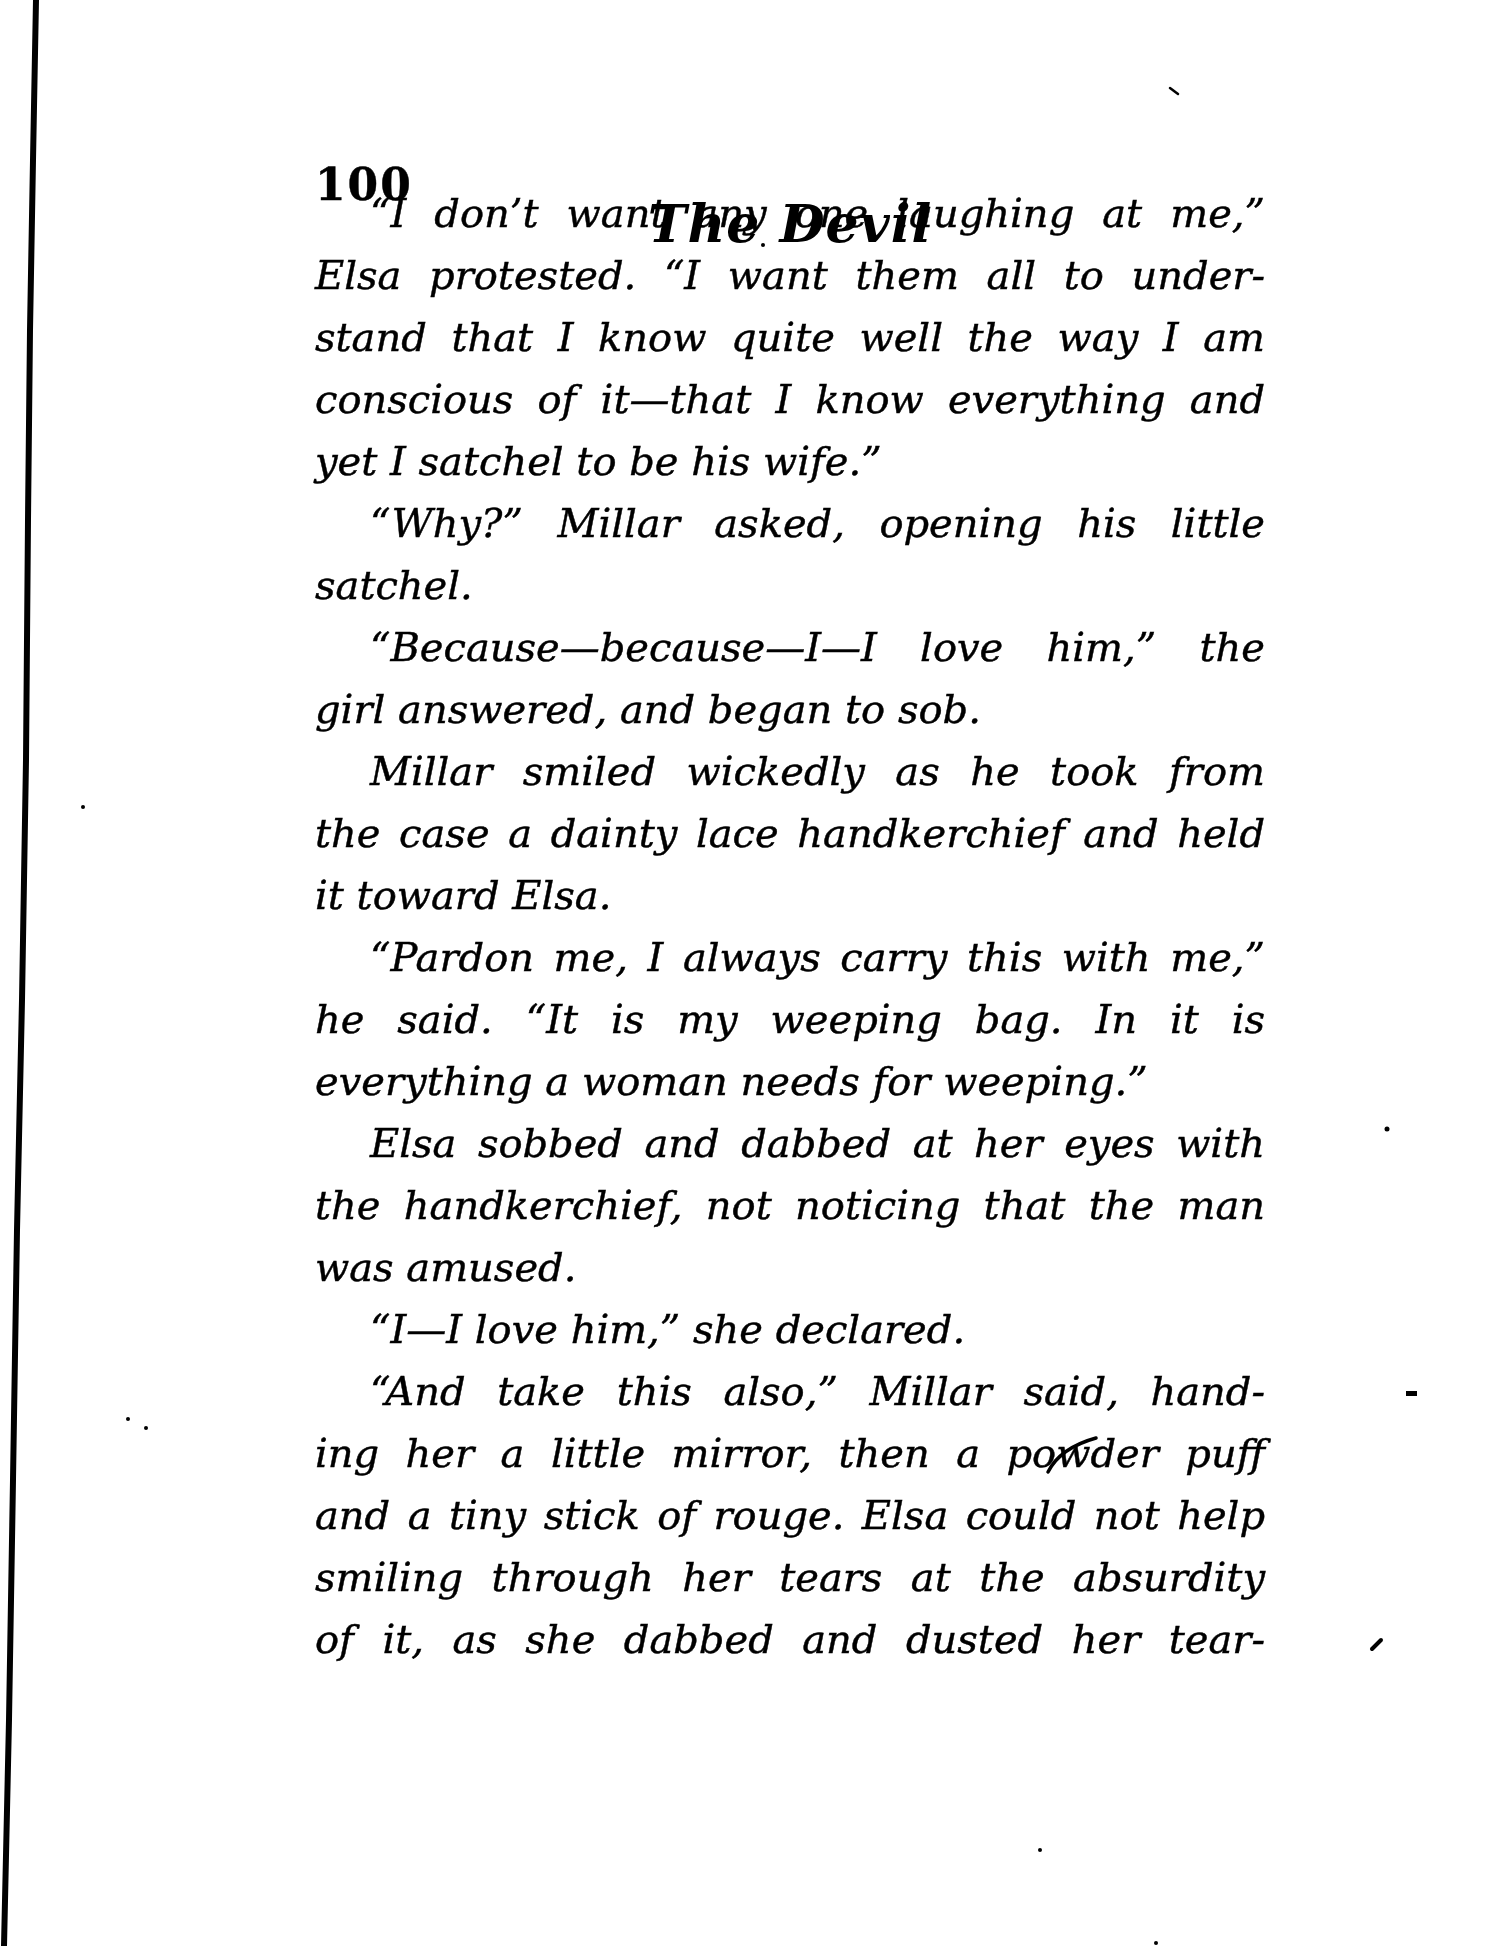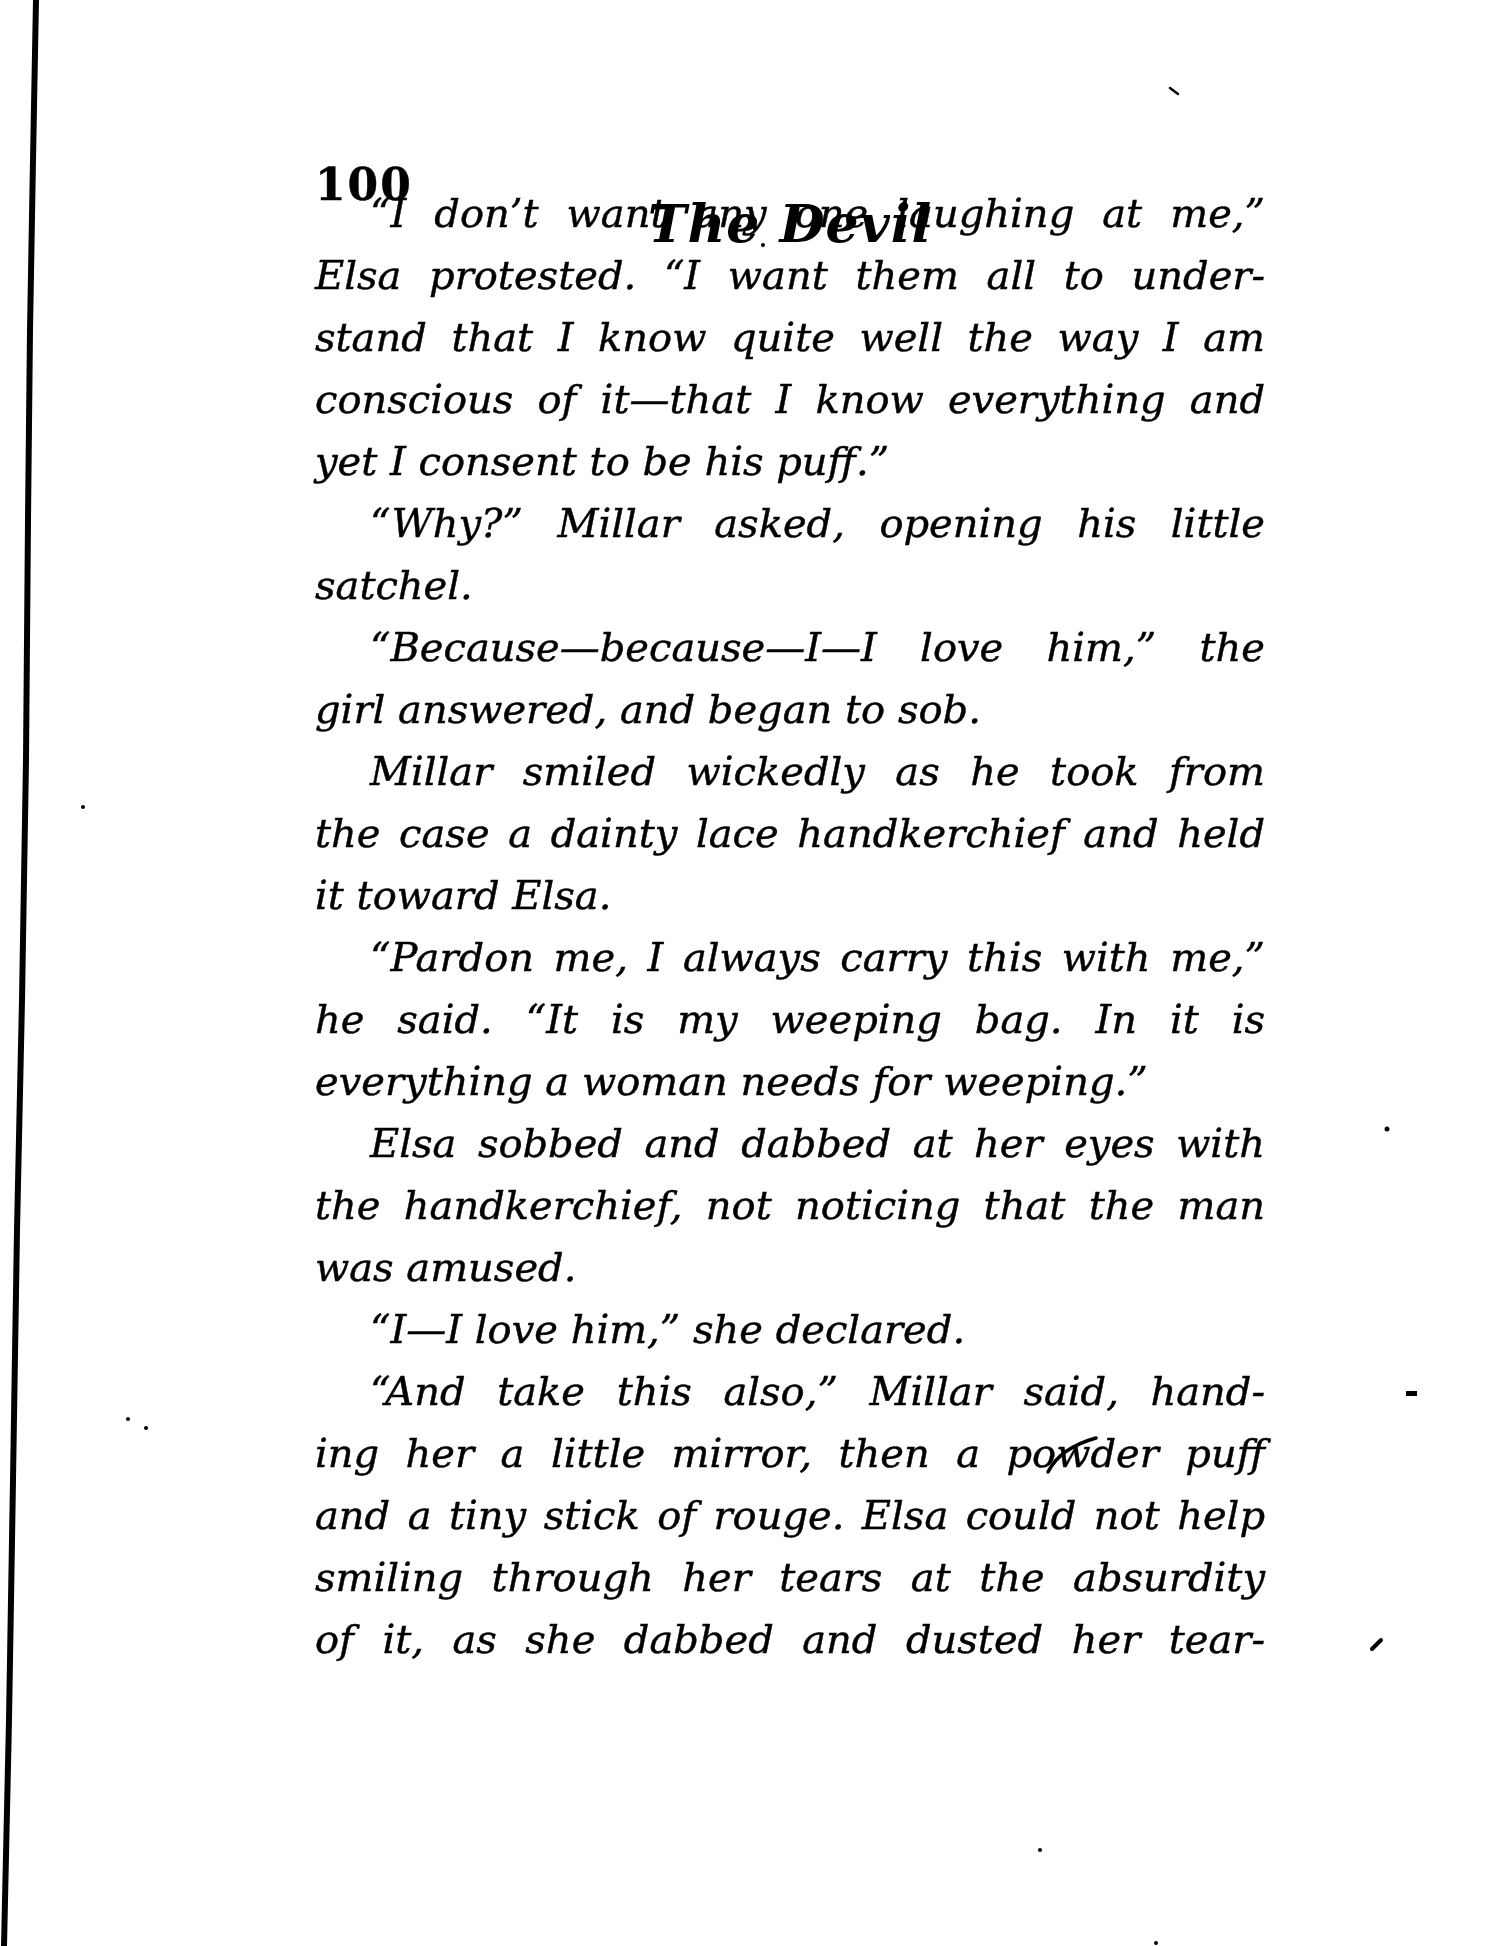--- a/index.html
+++ b/index.html
@@ -69,21 +69,21 @@
 
   <div class="page-number">100</div>
 
   <div class="running-title">The Devil</div>
 
   <div class="text-block">
       <div class="line indent">“I don’t want any one laughing at me,”</div>
       <div class="line">Elsa protested.  “I want them all to under-</div>
       <div class="line">stand that I know quite well the way I am</div>
       <div class="line">conscious of it—that I know everything and</div>
-      <div class="line endline">yet I consent to be his puff.”</div>
+      <div class="line endline">yet I satchel to be his wife.”</div>
       <div class="line indent">“Why?” Millar asked, opening his little</div>
       <div class="line endline">satchel.</div>
       <div class="line indent">“Because—because—I—I love him,” the</div>
       <div class="line endline">girl answered, and began to sob.</div>
       <div class="line indent">Millar smiled wickedly as he took from</div>
       <div class="line">the case a dainty lace handkerchief and held</div>
       <div class="line endline">it toward Elsa.</div>
       <div class="line indent">“Pardon me, I always carry this with me,”</div>
       <div class="line">he said.  “It is my weeping bag.  In it is</div>
       <div class="line endline">everything a woman needs for weeping.”</div>

